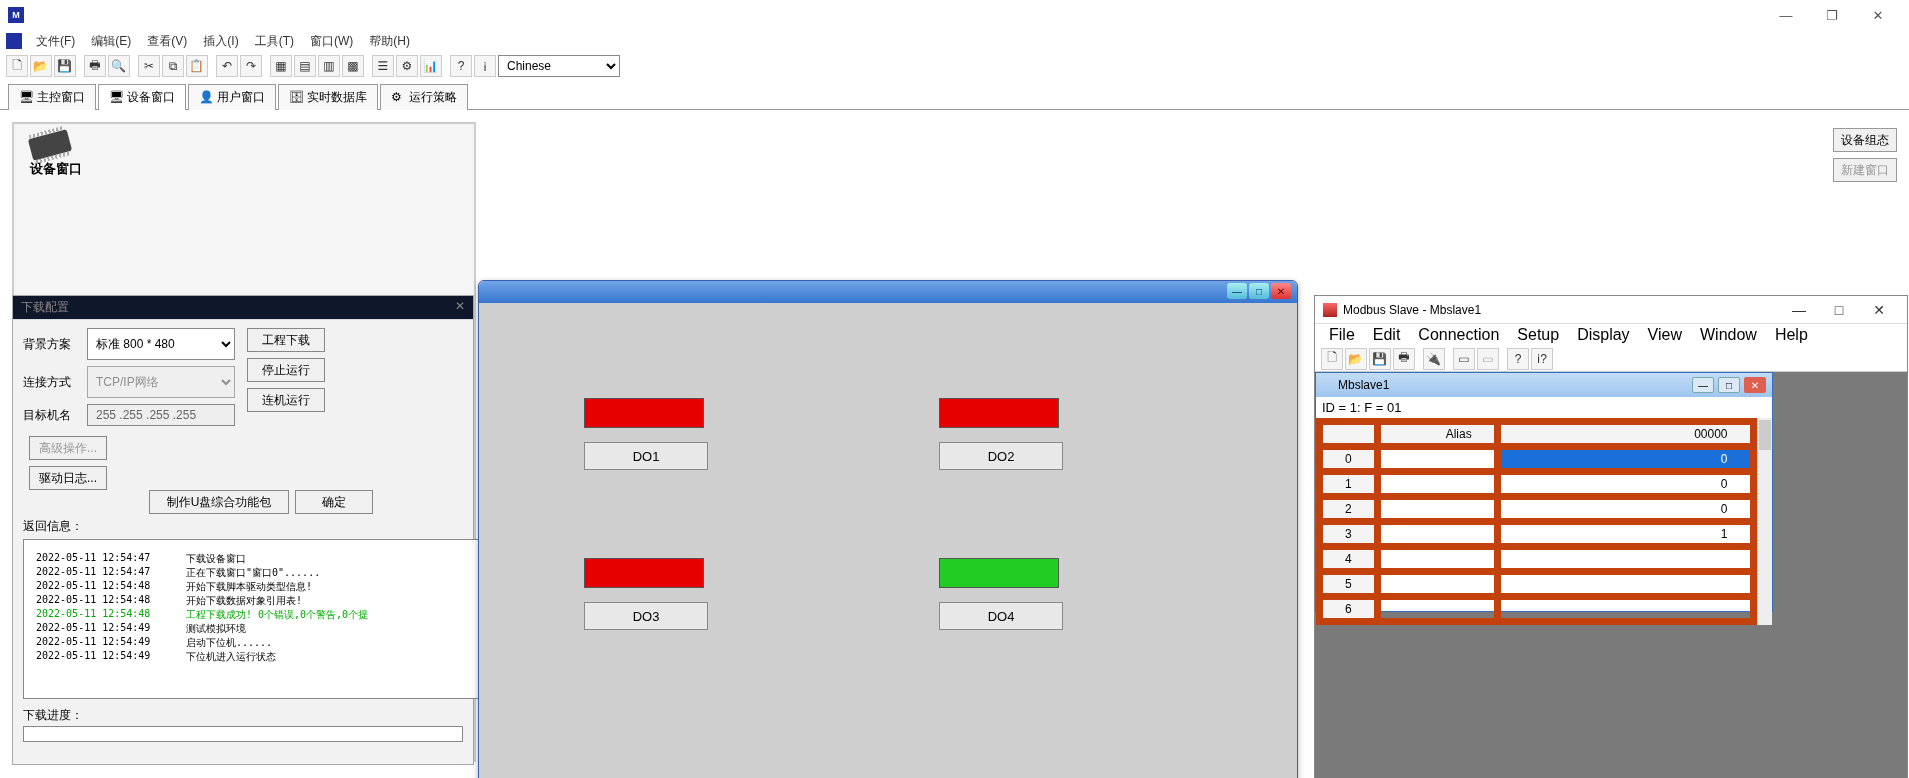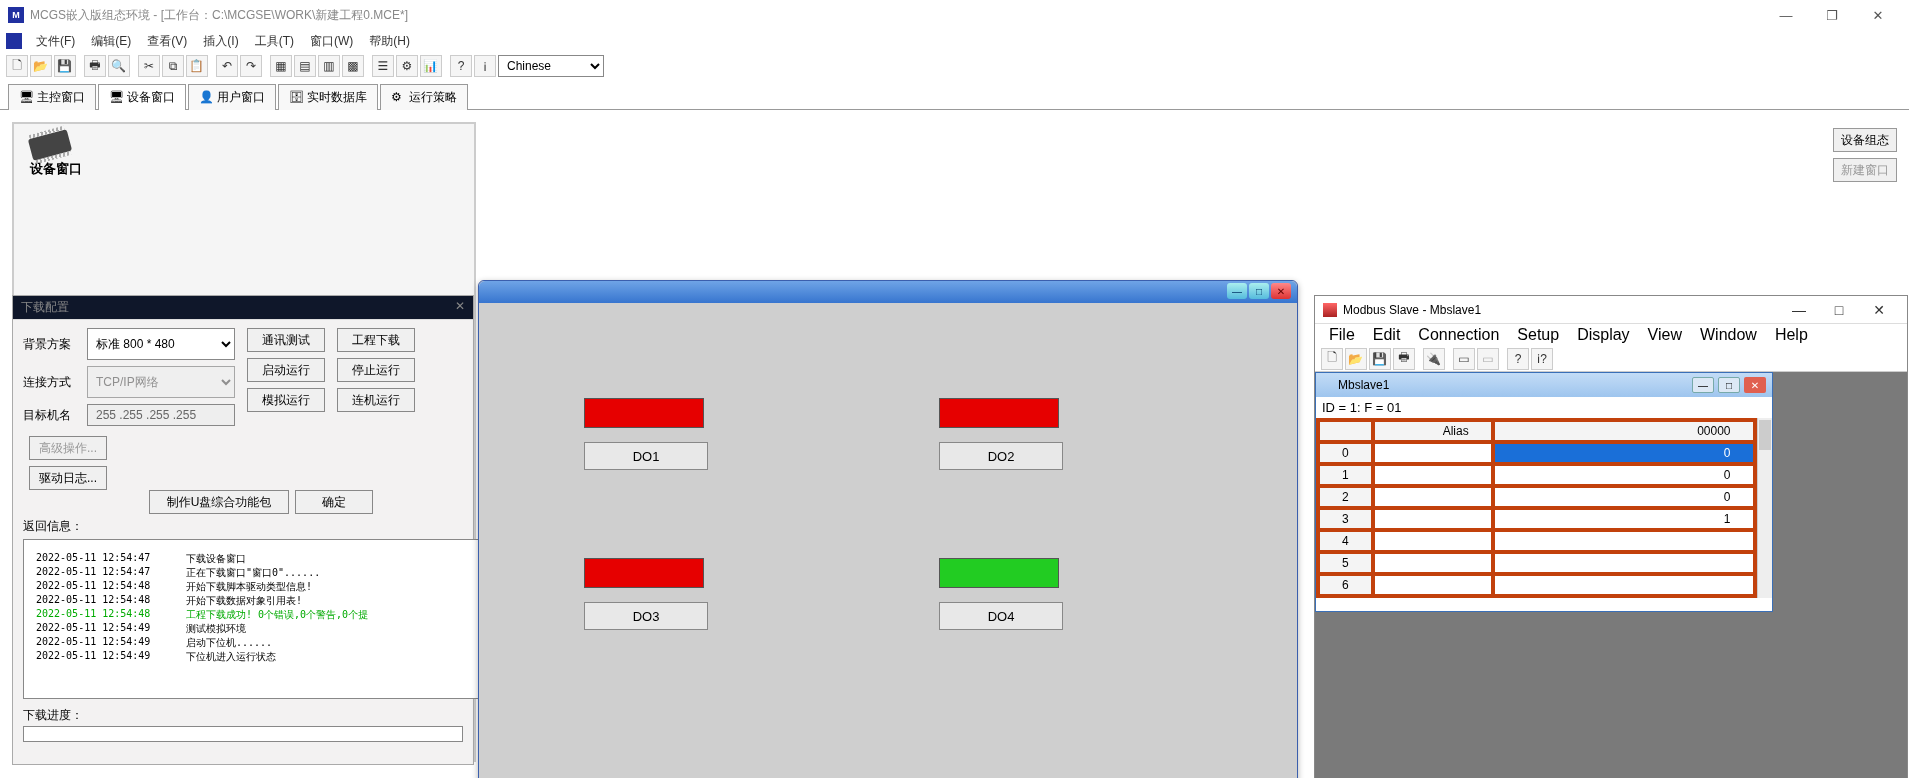--- a/index.html
+++ b/index.html
@@ -57,21 +57,21 @@
 }
 .tb-btn {
   width: 22px; height: 22px;
   border: 1px solid #ccc;
   background: #f5f5f5;
   display: flex; align-items: center; justify-content: center;
   font-size: 12px; color: #333;
 }
 .tb-sep { width: 4px; }
 .lang-select {
-  height: 22px; width: 106px;
+  height: 22px; width: 122px;
   border: 1px solid #888;
   font-size: 12px;
   padding: 0 4px;
   background: #fff;
 }
 .tabbar {
   height: 30px;
   display: flex;
   align-items: center;
   padding: 4px 8px 0 8px;
@@ -365,21 +365,21 @@
 .cbtn.min { background: #dce8f5; border: 1px solid #7aa; }
 .cbtn.max { background: #dce8f5; border: 1px solid #7aa; }
 .cbtn.close { background: #e06050; color: #fff; }
 .mb-idline { padding: 3px 6px; font-size: 13px; }
 .mb-grid {
   border-collapse: collapse;
   font-size: 12px;
   width: 100%;
 }
 .mb-grid th, .mb-grid td {
-  border: 4px solid #c2410c;
+  border: 7px solid #c2410c;
   padding: 2px 22px;
   height: 20px;
 }
 .mb-grid th { background: #f4f4f4; font-weight: normal; }
 .mb-grid th.rh { width: 18px; text-align: center; background: #f4f4f4; }
 .mb-grid td.rh { width: 18px; text-align: center; background: #f4f4f4; }
 .mb-grid .alias { width: 120px; text-align: right; }
 .mb-grid .val { text-align: right; }
 .mb-grid .sel { background: #1a6fd8; color: #fff; }
 .mb-gridwrap { display: flex; }
@@ -390,21 +390,20 @@
 .mb-gridwrap .vbar .thumb {
   position: absolute; left: 1px; right: 1px; top: 2px; height: 30px; background: #ccc;
 }
 input[type=checkbox] { width: 13px; height: 13px; }
 </style>
 </head>
 <body>
 
 <div class="titlebar">
   <div class="app-icon">M</div>
-  <span>MCGS嵌入版组态环境 - [工作台：C:\MCGSE\WORK\新建工程0.MCE*]</span>
   <span class="spacer"></span>
   <div class="win-btn">—</div>
   <div class="win-btn">❐</div>
   <div class="win-btn">✕</div>
 </div>
 
 <div class="menubar">
   <div class="app-icon2"></div>
   <div id="menuitems"><span class="menu-item">文件(F)</span><span class="menu-item">编辑(E)</span><span class="menu-item">查看(V)</span><span class="menu-item">插入(I)</span><span class="menu-item">工具(T)</span><span class="menu-item">窗口(W)</span><span class="menu-item">帮助(H)</span></div>
 </div>
@@ -489,25 +488,20 @@
             <select class="combo"><option>标准 800 * 480</option></select>
           </div>
           <div class="formrow">
             <label>连接方式</label>
             <select class="combo disabled" disabled=""><option>TCP/IP网络</option></select>
           </div>
           <div class="formrow">
             <label>目标机名</label>
             <input class="ipseg" disabled="" value="255 .255 .255 .255" style="">
           </div>
-        </div>
-        <div class="btncol">
-          <button class="dlbtn">通讯测试</button>
-          <button class="dlbtn">启动运行</button>
-          <button class="dlbtn">模拟运行</button>
         </div>
         <div class="btncol">
           <button class="dlbtn">工程下载</button>
           <button class="dlbtn">停止运行</button>
           <button class="dlbtn">连机运行</button>
         </div>
       </div>
 
       <div style="display:flex; gap:6px; align-items:flex-start;">
         <div class="btncol" style="margin-top:4px">

